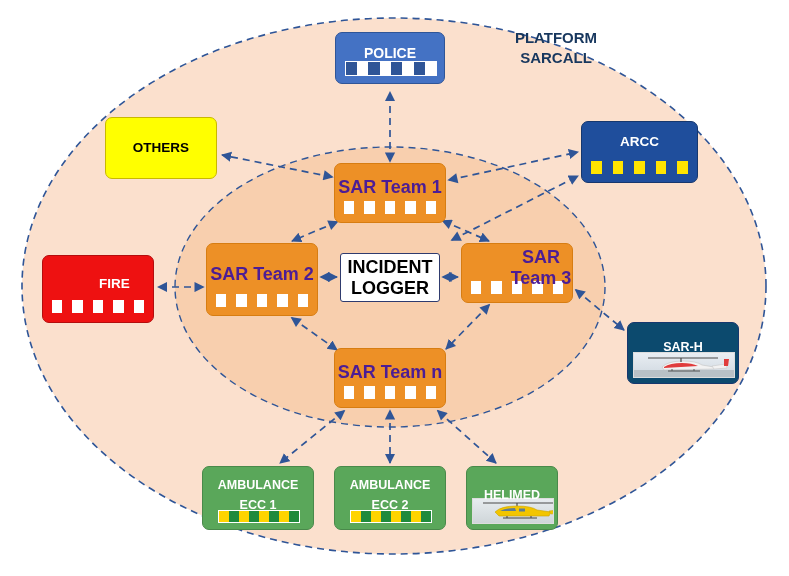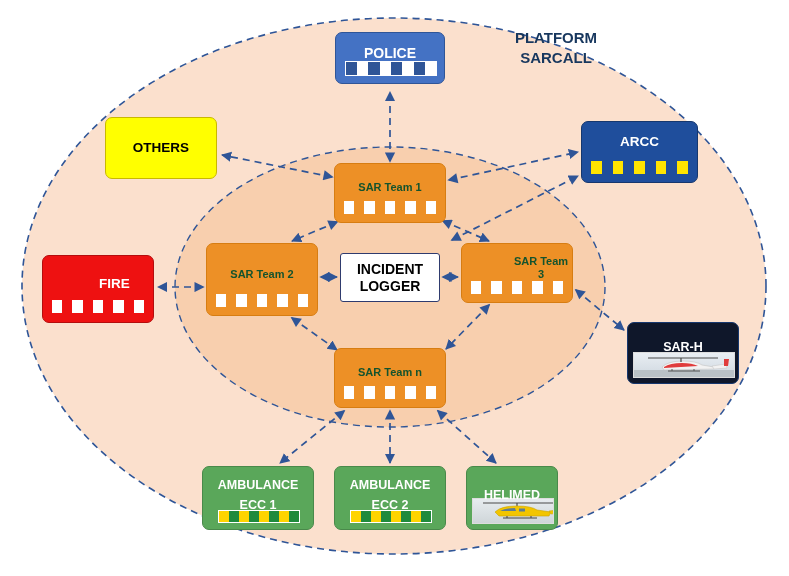--- a/index.html
+++ b/index.html
@@ -70,43 +70,43 @@
     left:42px;top:255px;width:112px;height:68px;
     background:#ee1111;border:1px solid #b40d0d;color:#ffffff;font-size:13.5px;
   }
   .n-fire .label{margin-bottom:11px;padding-left:33px;}
   .n-fire .checker{bottom:9px;}
   .n-fire .checker span:nth-child(odd){background:#ffffff;}
   .n-fire .checker span:nth-child(even){background:#ee1111;}
 
   
   .sarteam{
-    background:#ed9026;border:1px solid #d77d12;color:#14532d;font-size:11px;
+    background:#ed9026;border:1px solid #d77d12;color:#4c1d95;font-size:18px;
   }
   .sarteam .label{margin-bottom:11px;}
   .sarteam .checker{bottom:8px;}
   .sarteam .checker span:nth-child(odd){background:#ffffff;}
   .sarteam .checker span:nth-child(even){background:#ed9026;}
 
   .n-sar1{left:334px;top:163px;width:112px;height:60px;}
   .n-sar2{left:206px;top:243px;width:112px;height:73px;}
   .n-sar3{left:461px;top:243px;width:112px;height:60px;padding-left:48px;}
   .n-sarn{left:334px;top:348px;width:112px;height:60px;}
 
   
   .n-logger{
     left:340px;top:253px;width:100px;height:49px;
-    background:#ffffff;border:1.6px solid #2f3b6e;color:#000000;font-size:14px;
+    background:#ffffff;border:1.6px solid #2f3b6e;color:#000000;font-size:18px;
     border-radius:3px;
   }
 
   
   .n-sarh{
     left:627px;top:322px;width:112px;height:62px;
-    background:#0f172a;border:1px solid #16376e;color:#ffffff;font-size:12.5px;
+    background:#0c4a6e;border:1px solid #16376e;color:#ffffff;font-size:12.5px;
   }
   .n-sarh .label{margin-bottom:12px;}
   .photo{
     position:absolute;left:5px;bottom:5px;width:calc(100% - 10px);height:24px;
     background:#ffffff;border:1px solid #dddddd;overflow:hidden;z-index:2;
   }
 
   
   .green{
     background:#5aa75a;border:1px solid #49894a;color:#ffffff;font-size:12.5px;

